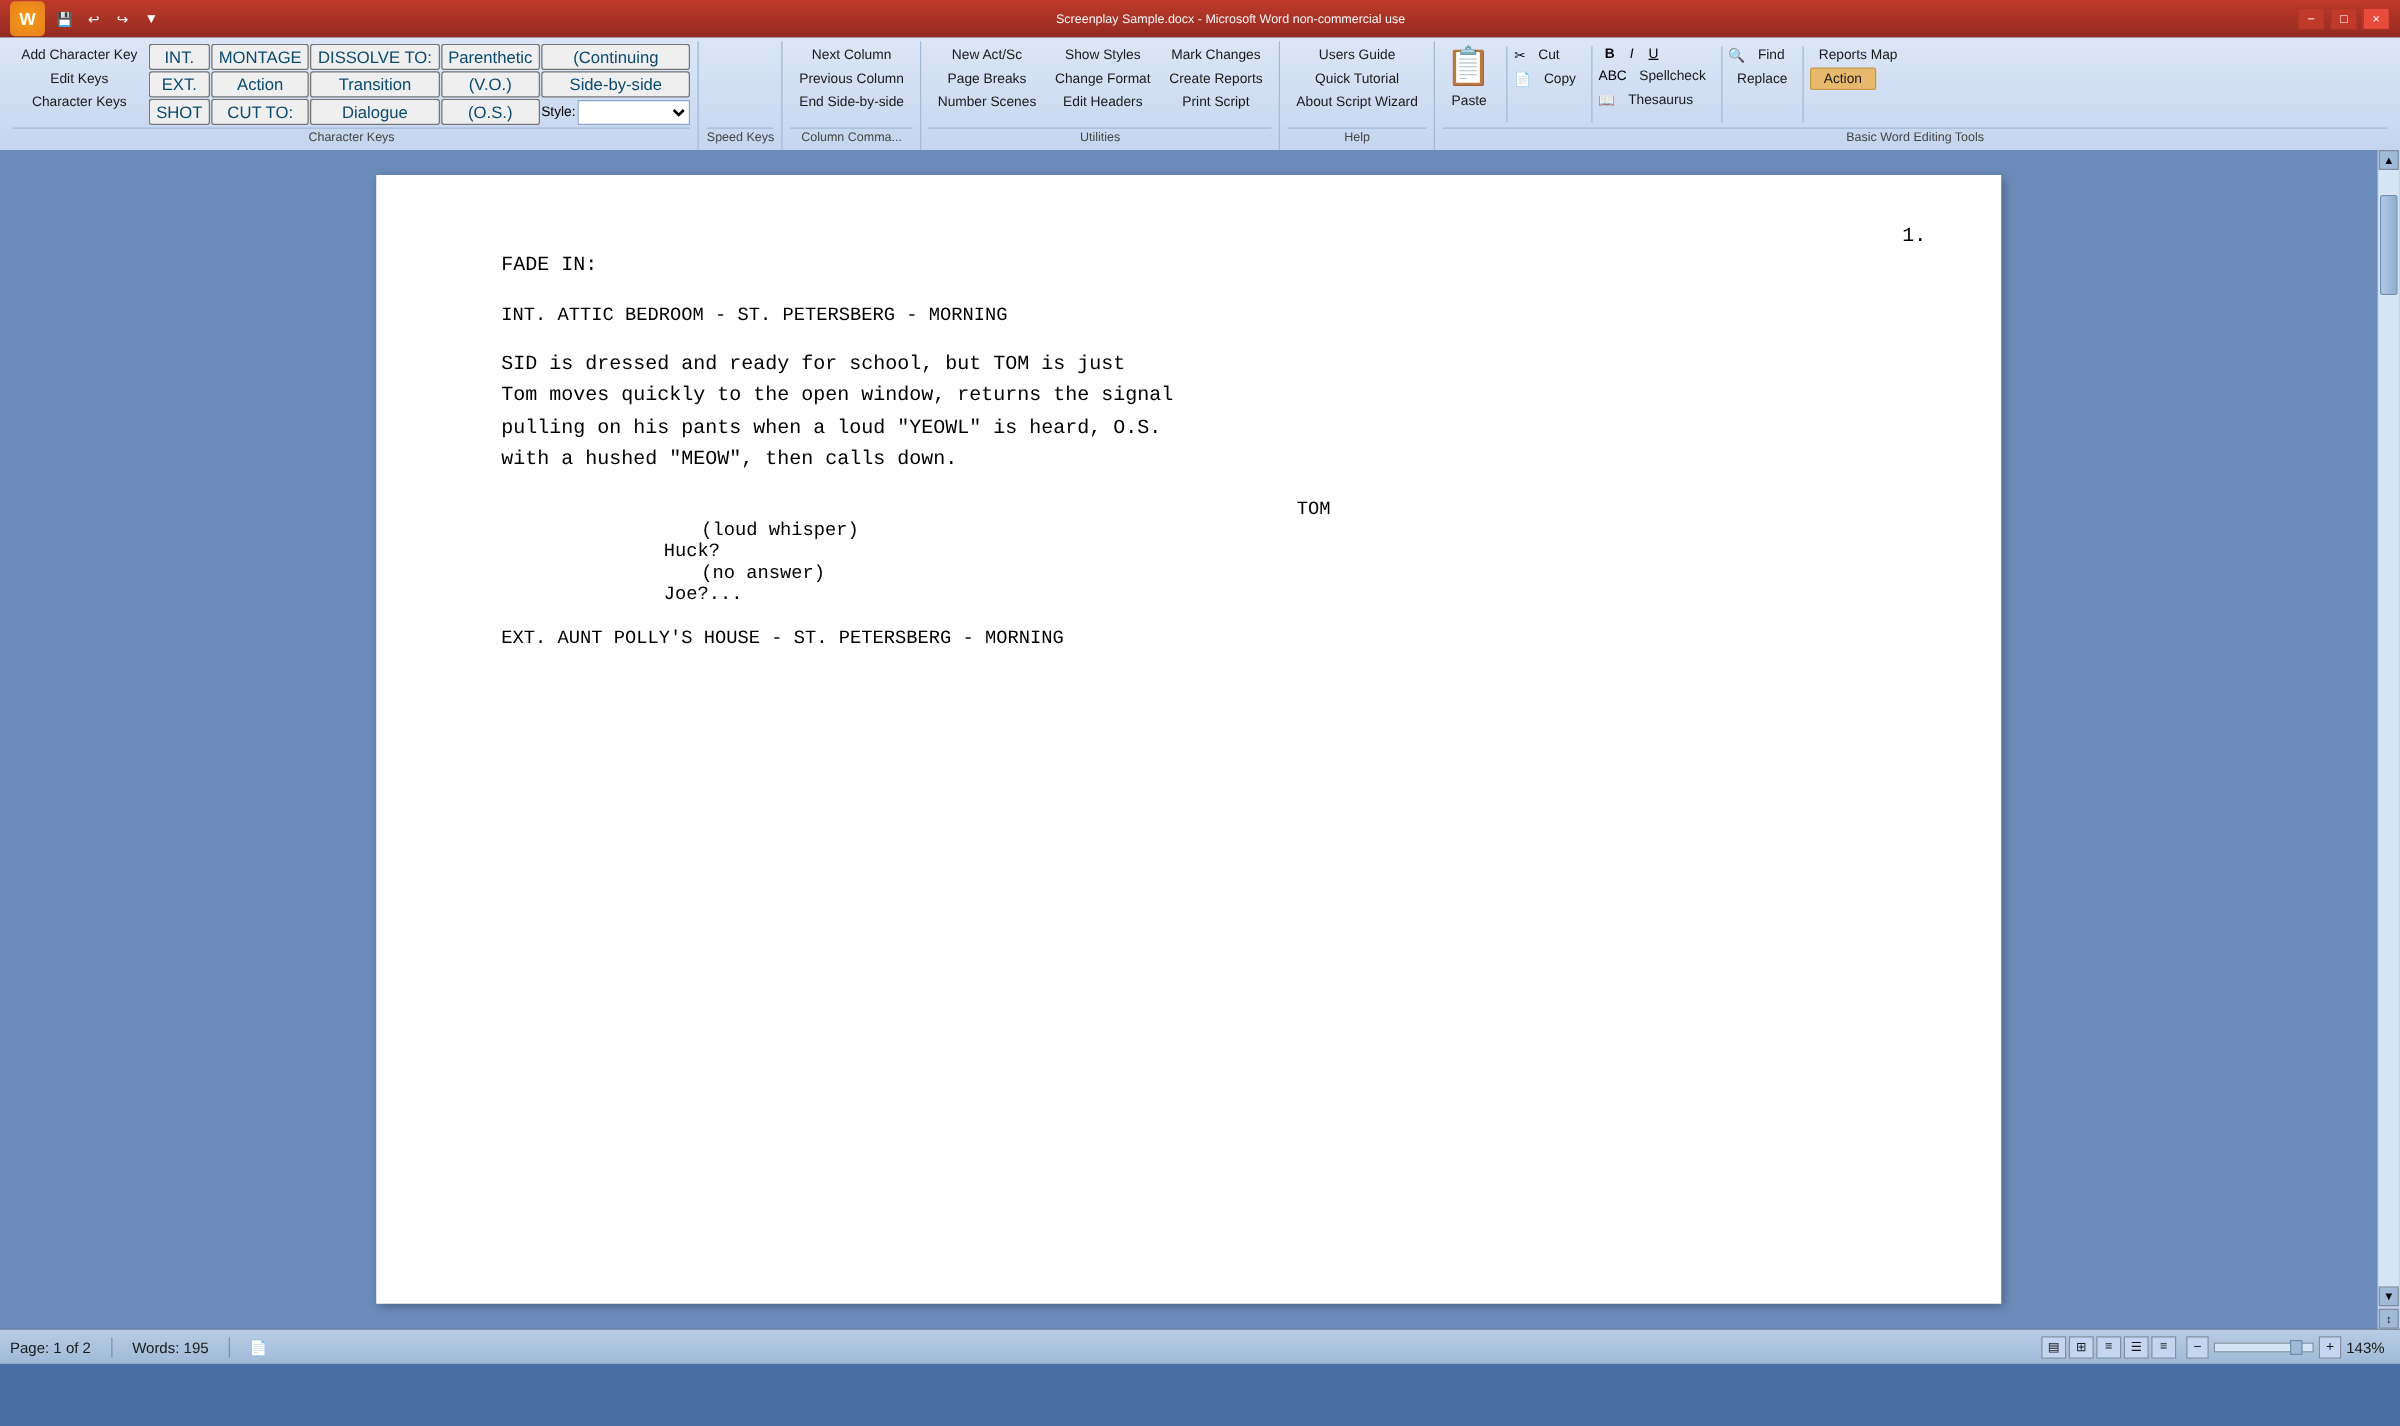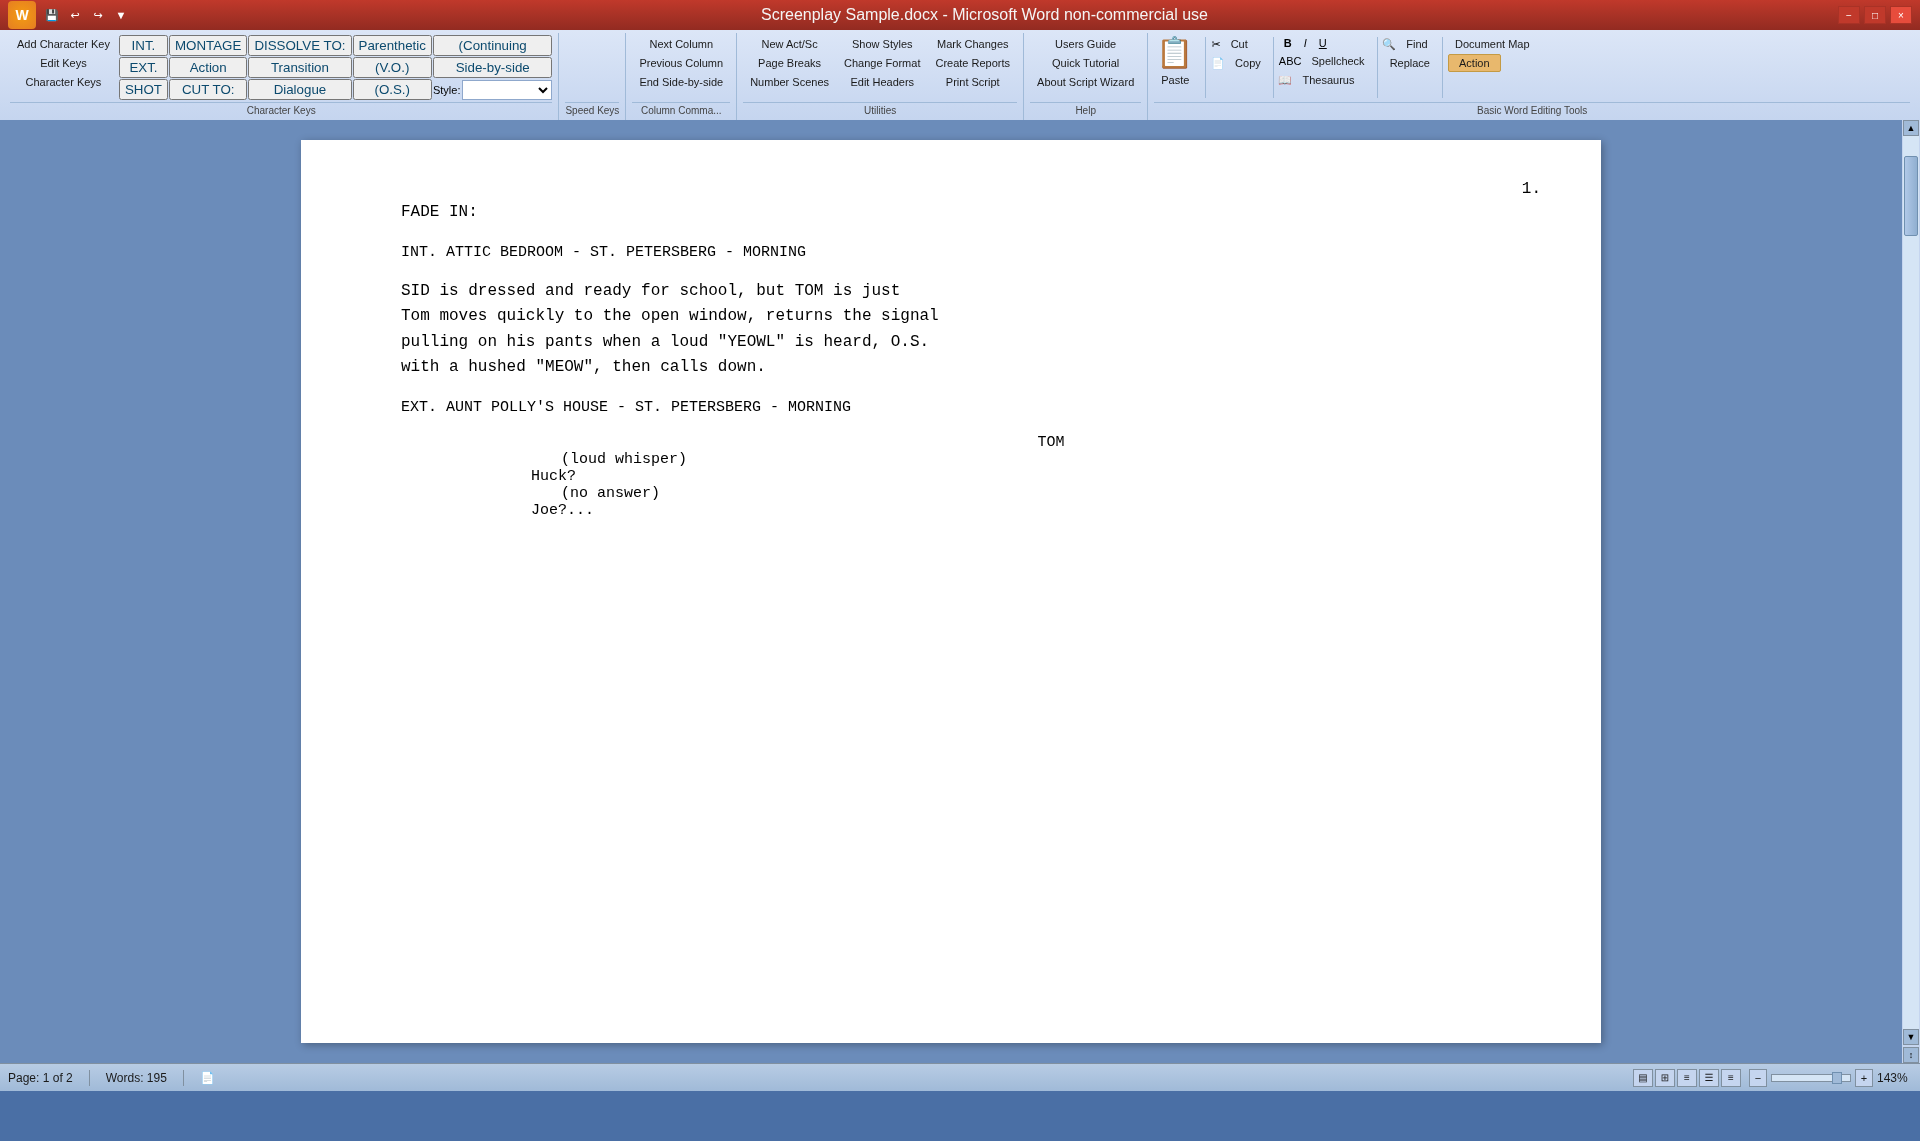--- a/index.html
+++ b/index.html
@@ -16,21 +16,21 @@
     #title-bar {
       background: linear-gradient(to bottom, #c0392b, #922b21);
       height: 30px;
       display: flex;
       align-items: center;
       justify-content: space-between;
       padding: 0 8px;
       color: white;
     }
     #title-bar .left { display: flex; align-items: center; gap: 6px; }
-    #title-bar .title { flex: 1; text-align: center; font-size: 16px; color: #f5f5f5; }
+    #title-bar .title { flex: 1; text-align: center; font-size: 10px; color: #f5f5f5; }
     #title-bar .controls { display: flex; gap: 4px; }
     .win-btn {
       width: 22px; height: 18px;
       background: #c0392b;
       border: 1px solid #a93226;
       color: white;
       font-size: 10px;
       cursor: pointer;
       display: flex; align-items: center; justify-content: center;
     }
@@ -495,21 +495,21 @@
             <span>🔍</span>
             <button class="ribbon-btn-small">Find</button>
           </div>
           <div style="display:flex;align-items:center;gap:3px;font-size:11px;">
             <button class="ribbon-btn-small">Replace</button>
           </div>
         </div>
         <div class="sep"></div>
         <div class="vstack">
           <div style="display:flex;align-items:center;gap:3px;font-size:11px;">
-            <button class="ribbon-btn-small">Document Map</button>
+            <button class="ribbon-btn-small">Reports Map</button>
           </div>
           <div>
             <button class="ribbon-btn-small" style="background:#e8b86d;border:1px solid #c49a44;padding:2px 10px;">Action</button>
           </div>
         </div>
       </div>
       <div class="group-label">Basic Word Editing Tools</div>
     </div>
 
   </div>
@@ -526,32 +526,32 @@
 
       <div class="script-block">
         <div class="scene-heading">INT. ATTIC BEDROOM - ST. PETERSBERG - MORNING</div>
       </div>
 
       <div class="script-block">
         <div class="action-text">SID is dressed and ready for school, but TOM is just</div>
         <div class="action-text">Tom moves quickly to the open window, returns the signal</div>
         <div class="action-text">pulling on his pants when a loud "YEOWL" is heard, O.S.</div>
         <div class="action-text">with a hushed "MEOW", then calls down.</div>
-      </div>
-
-      <div class="script-block">
-        <div class="scene-heading">EXT.  AUNT POLLY'S HOUSE - ST. PETERSBERG - MORNING</div>
       </div>
 
       <div class="script-block">
         <div class="character-name">TOM</div>
         <div class="parenthetical">(loud whisper)</div>
         <div class="dialogue">Huck?</div>
         <div class="parenthetical">(no answer)</div>
         <div class="dialogue">Joe?...</div>
+      </div>
+
+      <div class="script-block">
+        <div class="scene-heading">EXT.  AUNT POLLY'S HOUSE - ST. PETERSBERG - MORNING</div>
       </div>
     </div>
   </div>
 
   <div id="scrollbar">
     <div class="scroll-arrow">▲</div>
     <div class="scroll-track">
       <div class="scroll-thumb"></div>
     </div>
     <div class="scroll-arrow" style="margin-bottom:2px;">▼</div>

